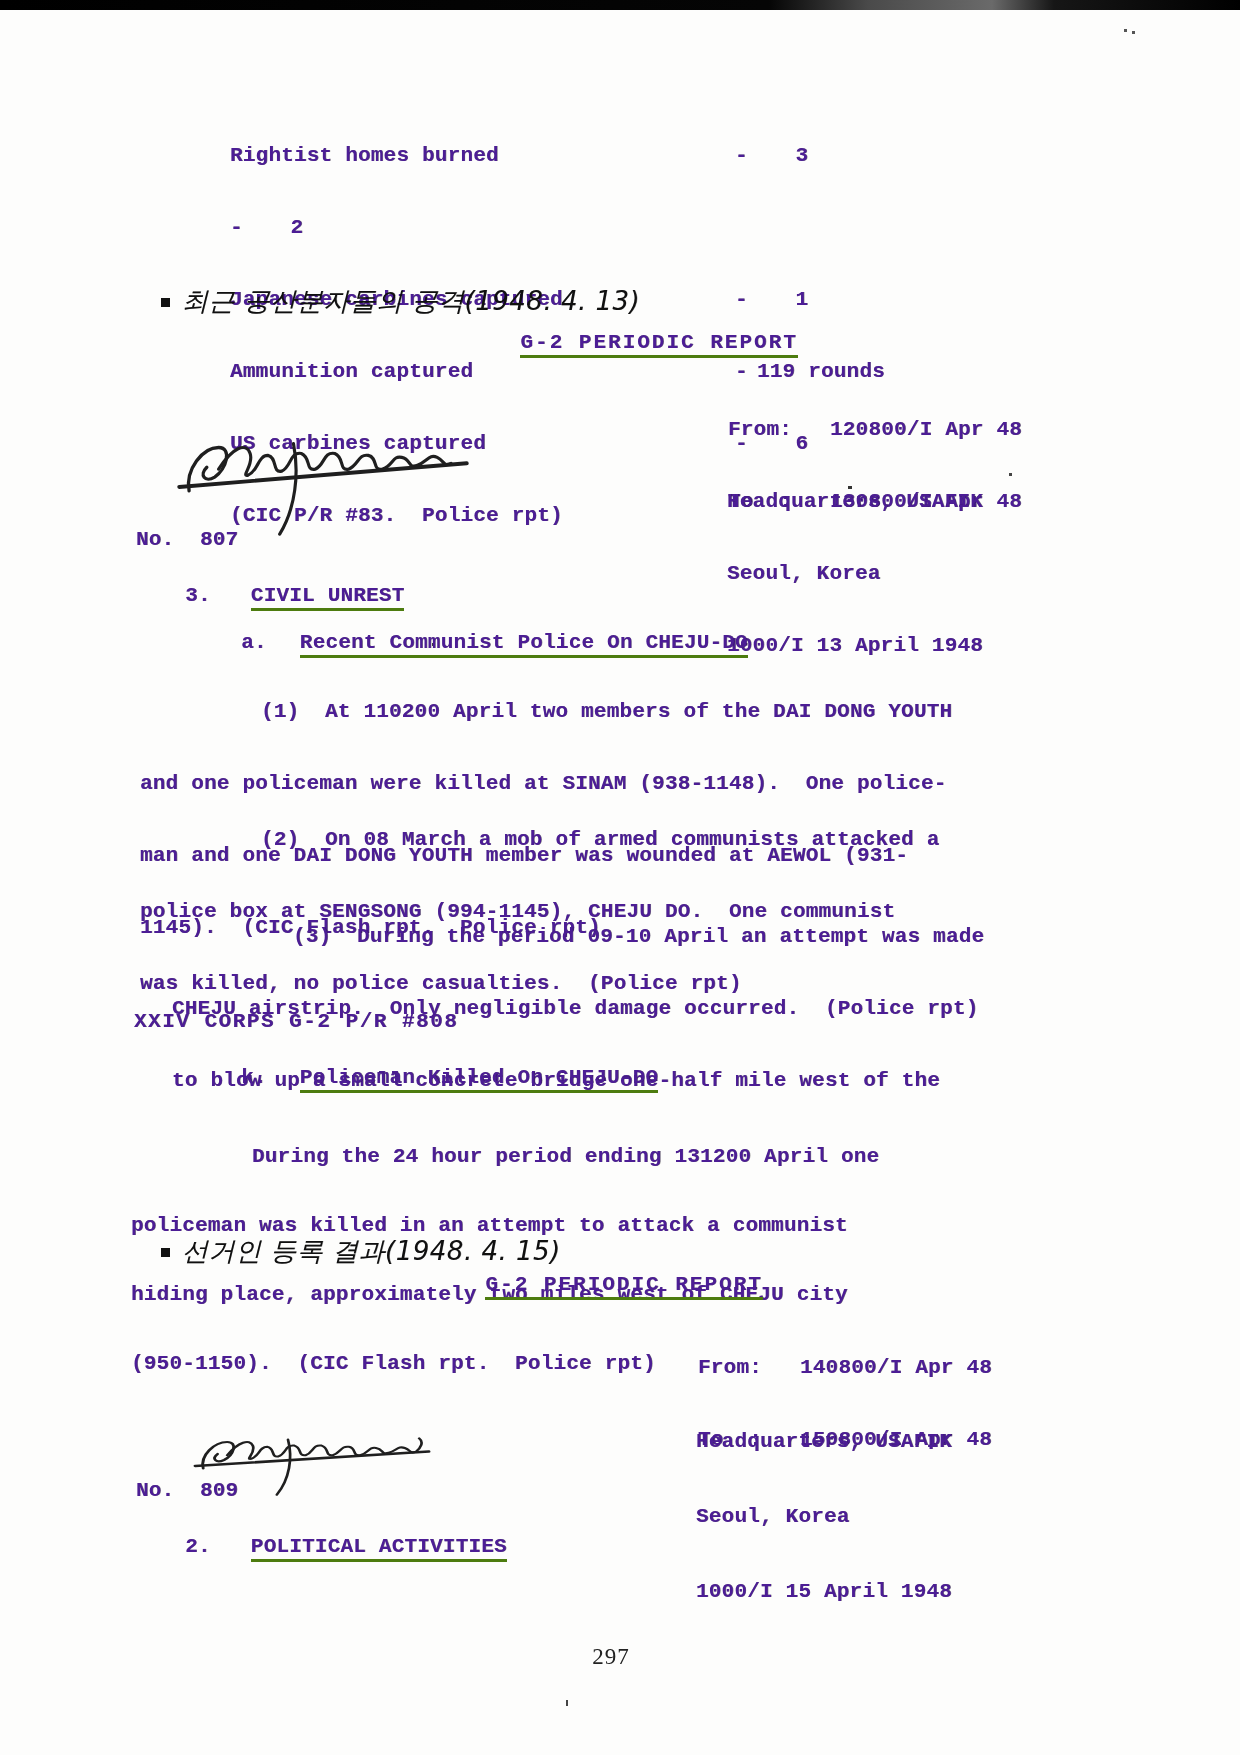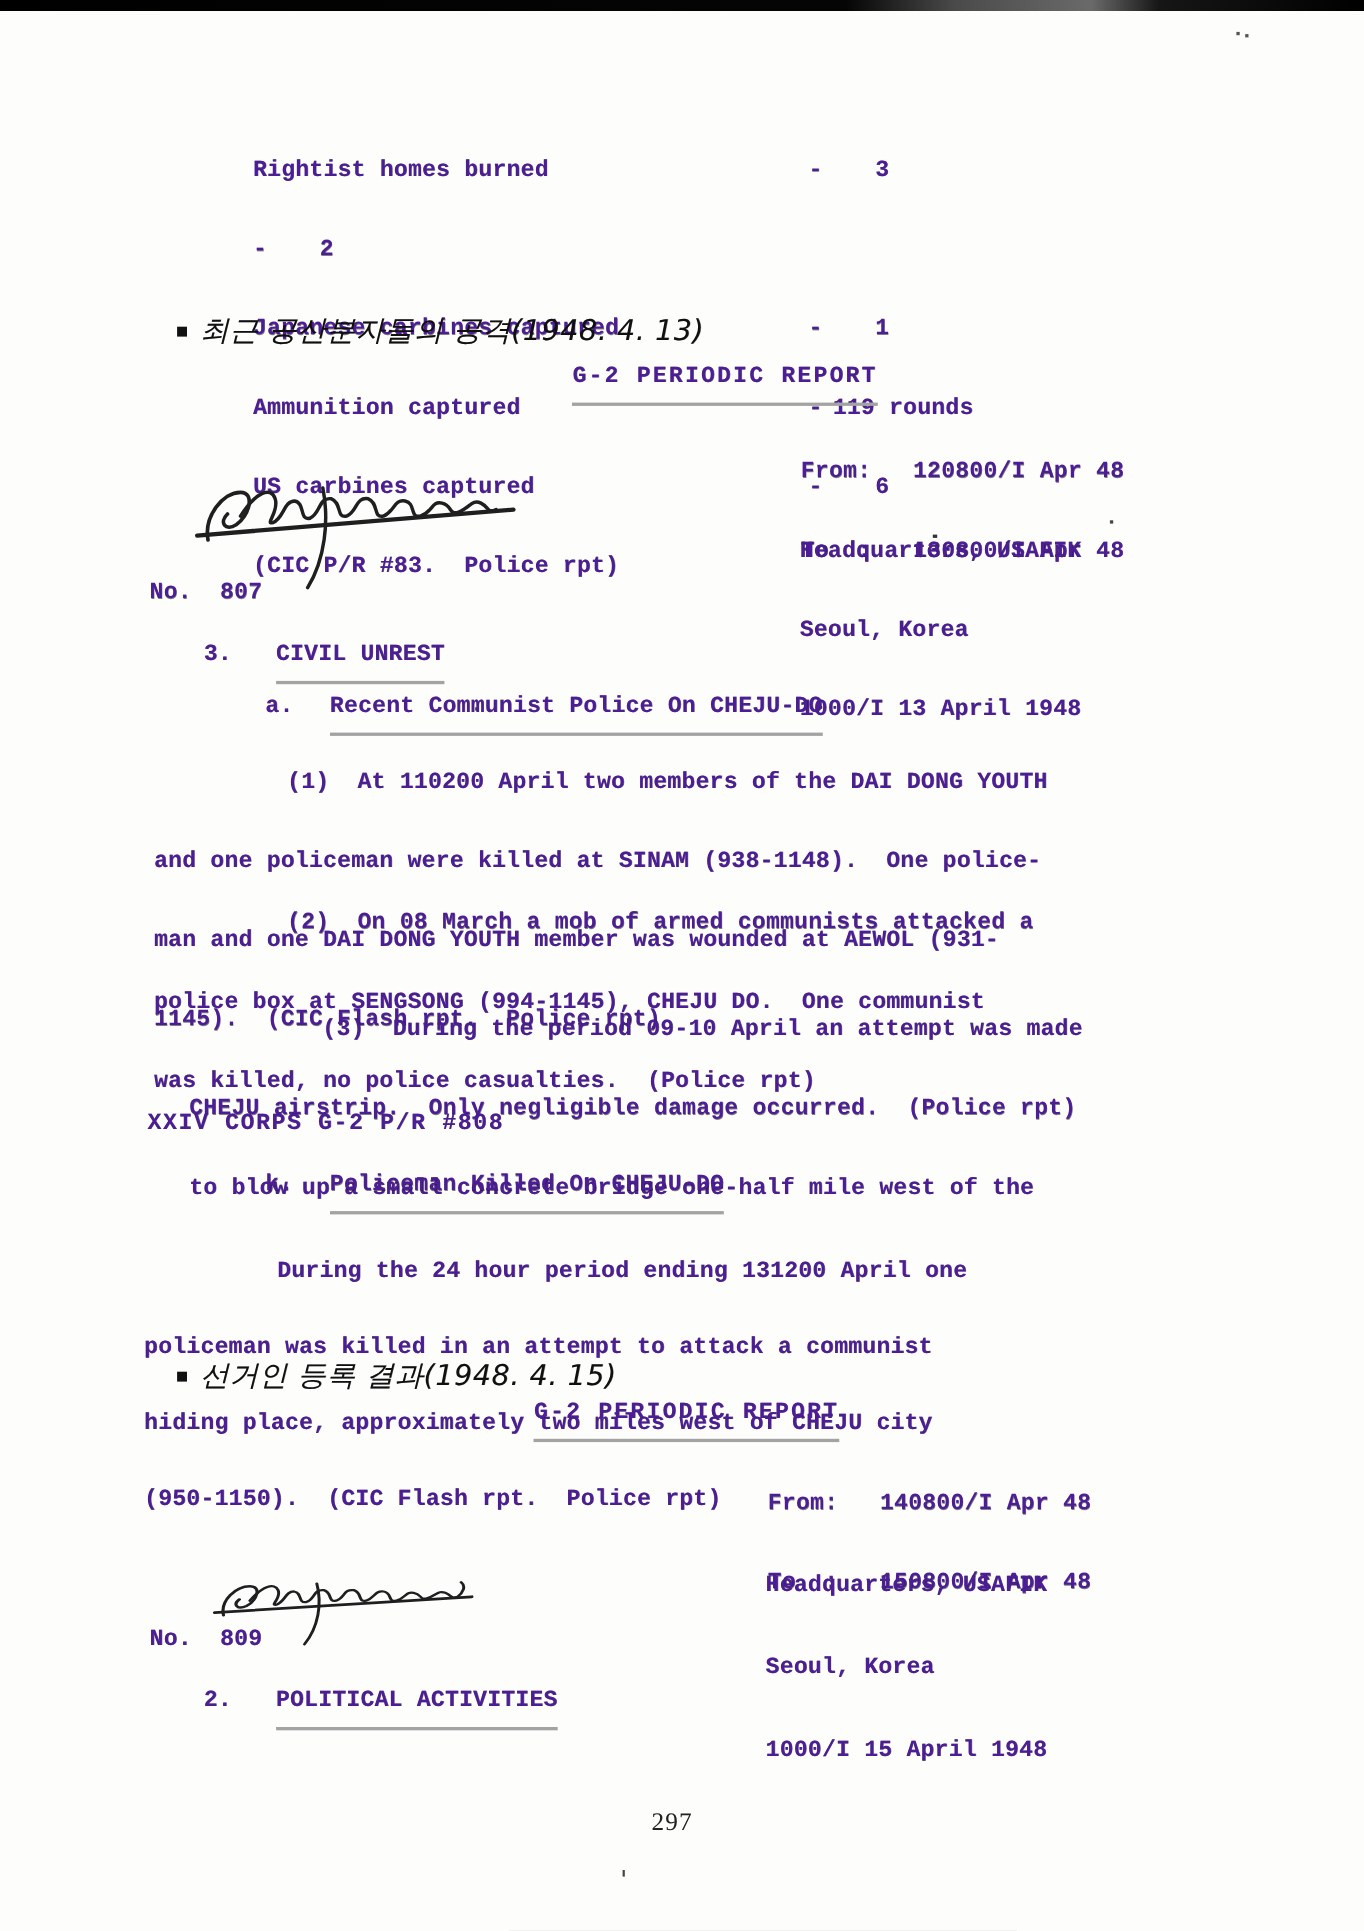--- a/index.html
+++ b/index.html
@@ -15,21 +15,21 @@
   }
   .kr {
     font-family:"DejaVu Sans","Liberation Sans",sans-serif;
     font-weight:normal; font-size:26px; line-height:30px; color:#101010;
     letter-spacing:0.5px; text-shadow:0.3px 0.3px 0.3px rgba(0,0,0,0.35);font-style:italic;
   }
   .serif {
     font-family:"Liberation Serif","DejaVu Serif",serif; font-weight:normal;
     font-size:23px; color:#222; letter-spacing:1px; text-shadow:none;
   }
-  .u { border-bottom:3px solid #a3a3a3; padding-bottom:12px; }
+  .u { border-bottom:3px solid #4d7c0f; padding-bottom:1px; }
   .title-spacing { letter-spacing:2px; }
   .topbar {
     position:absolute; left:0; top:0; width:1240px; height:10px;
     background:linear-gradient(90deg,#000 0%,#050505 62%,#4a4a4a 70%,#6a6a6a 80%,#161616 85%,#000 100%);
   }
   .stats-row { display:flex; }
   .stat-label { display:inline-block; width:505px; }
   .stat-dash  { display:inline-block; width:22px; }
   .stat-val   { display:inline-block; min-width:90px; text-align:center; }
   .val { margin-left:38px; }

